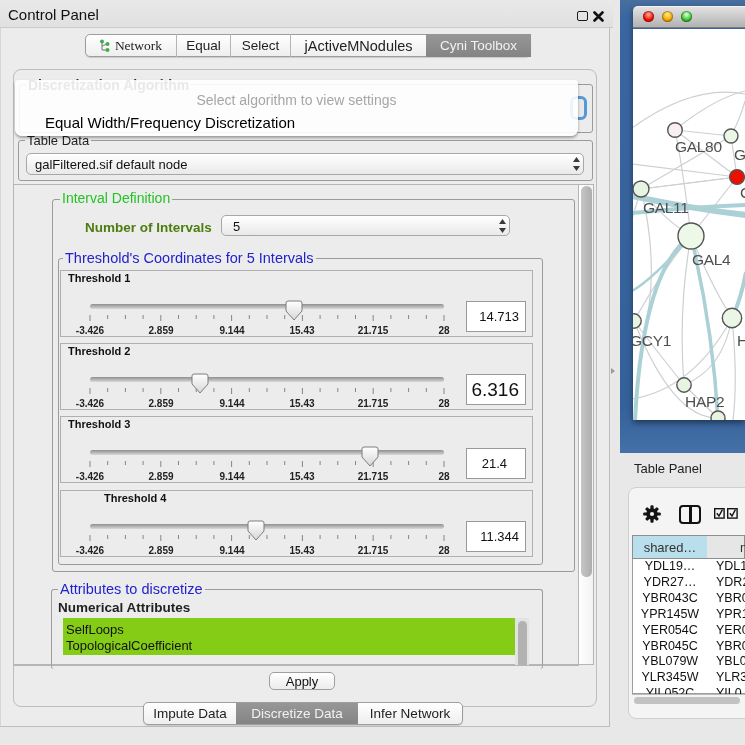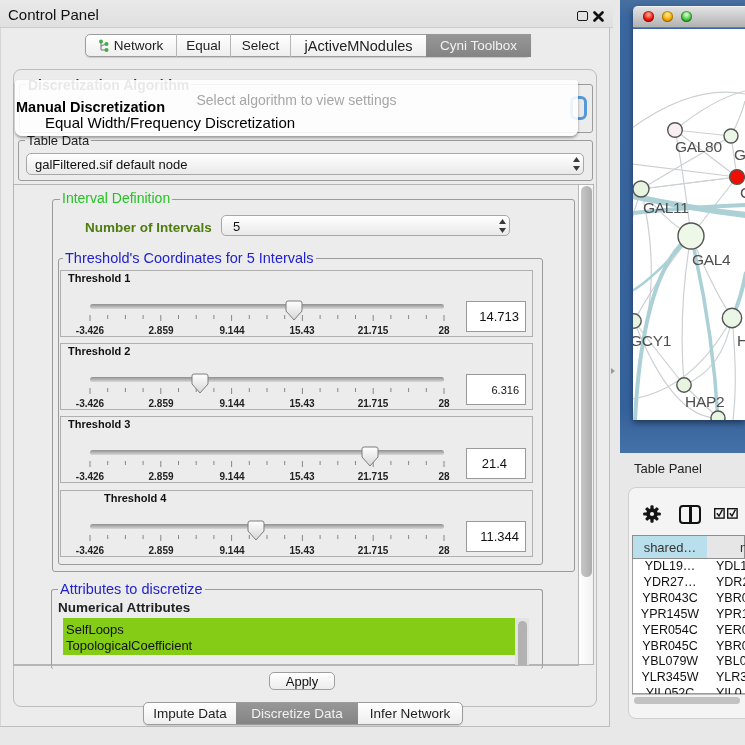--- a/index.html
+++ b/index.html
@@ -17,21 +17,21 @@
   <div class="abs" style="left:0;top:0;width:613px;height:28px;background:linear-gradient(#e9e9e9,#e0e0e0);border-bottom:1px solid #cccccc;"></div>
   <div class="abs" style="left:8px;top:6px;font-size:15px;color:#111;">Control Panel</div>
 
   <div class="abs" style="left:577px;top:11px;width:11px;height:10px;border:1.8px solid #1a1a1a;border-radius:2px;"></div>
   <svg class="abs" style="left:593px;top:11px;" width="11" height="11" viewBox="0 0 11 11">
     <path d="M1.5 1.5 L9.5 9.5 M9.5 1.5 L1.5 9.5" stroke="#111" stroke-width="2.6" stroke-linecap="round"></path>
   </svg>
 
   <div class="abs" style="left:85px;top:34px;width:446px;height:23px;background:linear-gradient(#ffffff,#eeeeee);border:1px solid #9d9d9d;border-radius:5px;box-shadow:0 1px 1px rgba(0,0,0,0.15);"></div>
   <div class="abs" style="left:85px;top:34px;height:23px;display:flex;font-size:13.5px;color:#222;">
-    <div style="width:92px;display:flex;align-items:center;justify-content:center;border-right:1px solid #b5b5b5;">
+    <div style="width:92px;display:flex;align-items:center;justify-content:center;border-right:1px solid #b5b5b5;font-family:Liberation Serif, serif;">
       <svg width="12" height="14" viewBox="0 0 12 14" style="margin-right:4px;">
         <line x1="3" y1="3" x2="3" y2="11" stroke="#888" stroke-width="1.2"></line>
         <line x1="3" y1="7" x2="8" y2="5" stroke="#888" stroke-width="1.2"></line>
         <line x1="3" y1="11" x2="8" y2="11" stroke="#888" stroke-width="1.2"></line>
         <circle cx="3" cy="2.5" r="2" fill="#3fae49"></circle>
         <circle cx="8.5" cy="5" r="2" fill="#3fae49"></circle>
         <circle cx="8.5" cy="11" r="2" fill="#3fae49"></circle>
       </svg>Network</div>
     <div style="width:54px;display:flex;align-items:center;justify-content:center;border-right:1px solid #b5b5b5;">Equal</div>
     <div style="width:59px;display:flex;align-items:center;justify-content:center;">Select</div>
@@ -155,21 +155,21 @@
       </div>
   <svg class="abs" style="left:190.7px;top:372.5px;" width="18" height="21" viewBox="0 0 18 21">
     <defs>
           <linearGradient id="g2" x1="0" y1="0" x2="0" y2="1">
             <stop offset="0" stop-color="#ffffff"></stop>
             <stop offset="1" stop-color="#d6d6d6"></stop>
           </linearGradient>
         </defs>
     <path d="M 3 1 h 12 a 2 2 0 0 1 2 2 v 8 l -8 9 l -8 -9 v -8 a 2 2 0 0 1 2 -2 z" fill="url(#g2)" stroke="#7d7d7d" stroke-width="1"></path>
   </svg>
-  <div class="abs" style="left:466px;top:374.0px;width:60px;height:31px;background:#fff;border:1px solid #999;display:flex;align-items:center;justify-content:flex-end;padding-right:6px;font-size:11px;color:#111;">6.316</div>
+  <div class="abs" style="left:466px;top:374.0px;width:60px;height:31px;background:#fff;border:1px solid #999;display:flex;align-items:center;justify-content:flex-end;padding-right:6px;font-size:19px;color:#111;">6.316</div>
   <div class="abs" style="left:60px;top:416.0px;width:473px;height:67px;border:1px solid #b0b0b0;background:#ececec;"></div>
   <div class="abs" style="left:68px;top:418.0px;font-size:11px;font-weight:bold;color:#111;">Threshold 3</div>
   <div class="abs" style="left:90px;top:450.0px;width:354px;height:5px;border-radius:3px;background:linear-gradient(#8f8f8f,#d9d9d9);"></div>
   <svg class="abs" style="left:60px;top:461.0px;" width="420" height="8">
         <line x1="30.0" y1="0" x2="30.0" y2="6" stroke="#868686" stroke-width="1"></line>
         <line x1="47.7" y1="0" x2="47.7" y2="4" stroke="#868686" stroke-width="1"></line>
         <line x1="65.4" y1="0" x2="65.4" y2="4" stroke="#868686" stroke-width="1"></line>
         <line x1="83.1" y1="0" x2="83.1" y2="4" stroke="#868686" stroke-width="1"></line>
         <line x1="100.8" y1="0" x2="100.8" y2="6" stroke="#868686" stroke-width="1"></line>
         <line x1="118.5" y1="0" x2="118.5" y2="4" stroke="#868686" stroke-width="1"></line>
@@ -376,16 +376,15 @@
   <div class="abs" style="left:632px;top:535px;width:113px;height:159px;background:#ffffff;border:1px solid #9d9d9d;border-right:none;overflow:hidden;"></div>
   <div class="abs" style="left:632px;top:535px;width:76px;height:24px;background:#b9dfec;border:1px solid #8e8e8e;font-size:13px;color:#333;display:flex;align-items:center;justify-content:center;">shared…</div>
   <div class="abs" style="left:707px;top:535px;width:38px;height:24px;background:#e6e6e6;border:1px solid #8e8e8e;border-left:none;font-size:13px;color:#333;display:flex;align-items:center;padding-left:33px;">n</div>
   <div class="abs" style="left:632px;top:559px;width:76px;height:135px;overflow:hidden;font-size:12.5px;color:#111;text-align:center;line-height:15.9px;">YDL19…<br>YDR27…<br>YBR043C<br>YPR145W<br>YER054C<br>YBR045C<br>YBL079W<br>YLR345W<br>YIL052C</div>
   <div class="abs" style="left:716px;top:559px;width:29px;height:135px;font-size:12.5px;color:#111;line-height:15.9px;overflow:hidden;">YDL1<br>YDR2<br>YBR0<br>YPR1<br>YER0<br>YBR0<br>YBL0<br>YLR3<br>YIL0</div>
   <div class="abs" style="left:632px;top:694px;width:113px;height:0;border-top:1px solid #bbb;"></div>
   <div class="abs" style="left:634px;top:697px;width:106px;height:7px;background:#c2c2c2;border-radius:4px;"></div>
 
   <div class="abs" style="left:15px;top:80px;width:563px;height:56px;background:rgba(255,255,255,0.89);border-radius:3px 3px 7px 7px;box-shadow:0 2px 3px rgba(0,0,0,0.35);"></div>
   <div class="abs" style="left:0;top:92px;width:593px;text-align:center;font-size:14px;color:#a6a6a6;">Select algorithm to view settings</div>
-  <div class="abs" style="left:16px;top:99px;font-size:14.5px;font-weight:bold;color:#000;">Manual Discretization</div>
   <div class="abs" style="left:16px;top:114px;font-size:15px;color:#000;padding-left:29px;">Equal Width/Frequency Discretization</div>
 
 </div>
 
 </body></html>

